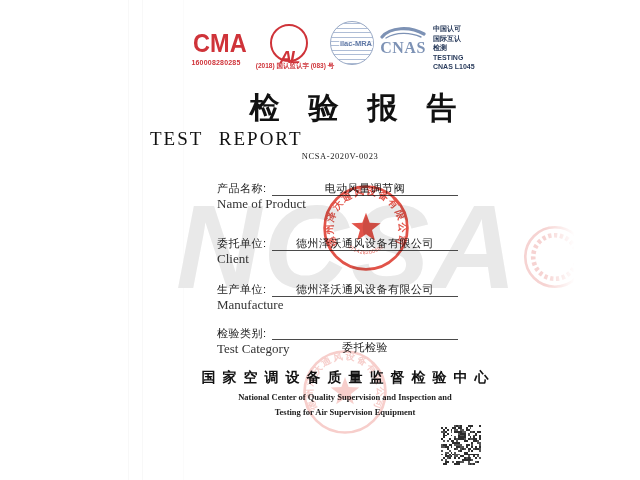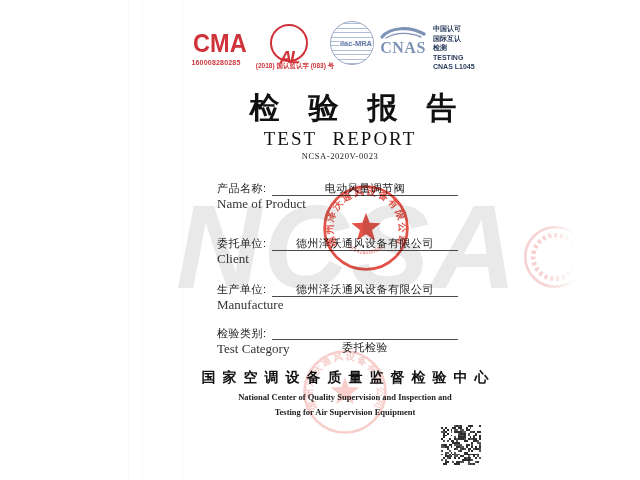--- a/index.html
+++ b/index.html
@@ -33,21 +33,21 @@
   .cnas-logo{left:377px;top:26px;width:52px;text-align:center;}
   .cnas-swoosh{display:block;margin:0 auto;}
   .cnas-word{font-size:16px;font-weight:900;color:#7d92b5;letter-spacing:0.5px;
     font-family:"Liberation Serif", serif;}
   .accr-block{left:433px;top:24px;width:60px;line-height:9.5px;
     font-size:7px;font-weight:bold;color:#2a3c5c;}
   
   .title-cn{left:163px;top:88px;width:380px;text-align:center;
     font-family:"Liberation Serif", serif;font-weight:bold;font-size:30px;
     letter-spacing:29px;padding-left:29px;box-sizing:border-box;white-space:nowrap;color:#111;}
-  .title-en{left:150px;top:128px;width:380px;text-align:center;
+  .title-en{left:150px;top:128px;width:380px;
     font-family:"Liberation Serif", serif;font-size:19px;letter-spacing:2px;word-spacing:9px;color:#111;}
   .report-no{left:150px;top:151px;width:380px;text-align:center;
     font-family:"Liberation Serif", serif;font-size:8.5px;letter-spacing:0.6px;color:#222;}
   
   .watermark{left:176px;top:188px;font-size:118px;line-height:118px;font-weight:900;
     font-style:italic;color:#e9e9e9;letter-spacing:2px;z-index:0;user-select:none;}
   
   .f-label-cn{font-size:11px;color:#222;letter-spacing:0.5px;white-space:nowrap;z-index:2;}
   .f-label-en{font-family:"Liberation Serif", serif;font-size:13px;color:#333;white-space:nowrap;z-index:2;}
   .f-line{left:272px;width:186px;height:1px;background:#4a4a4a;z-index:2;}

